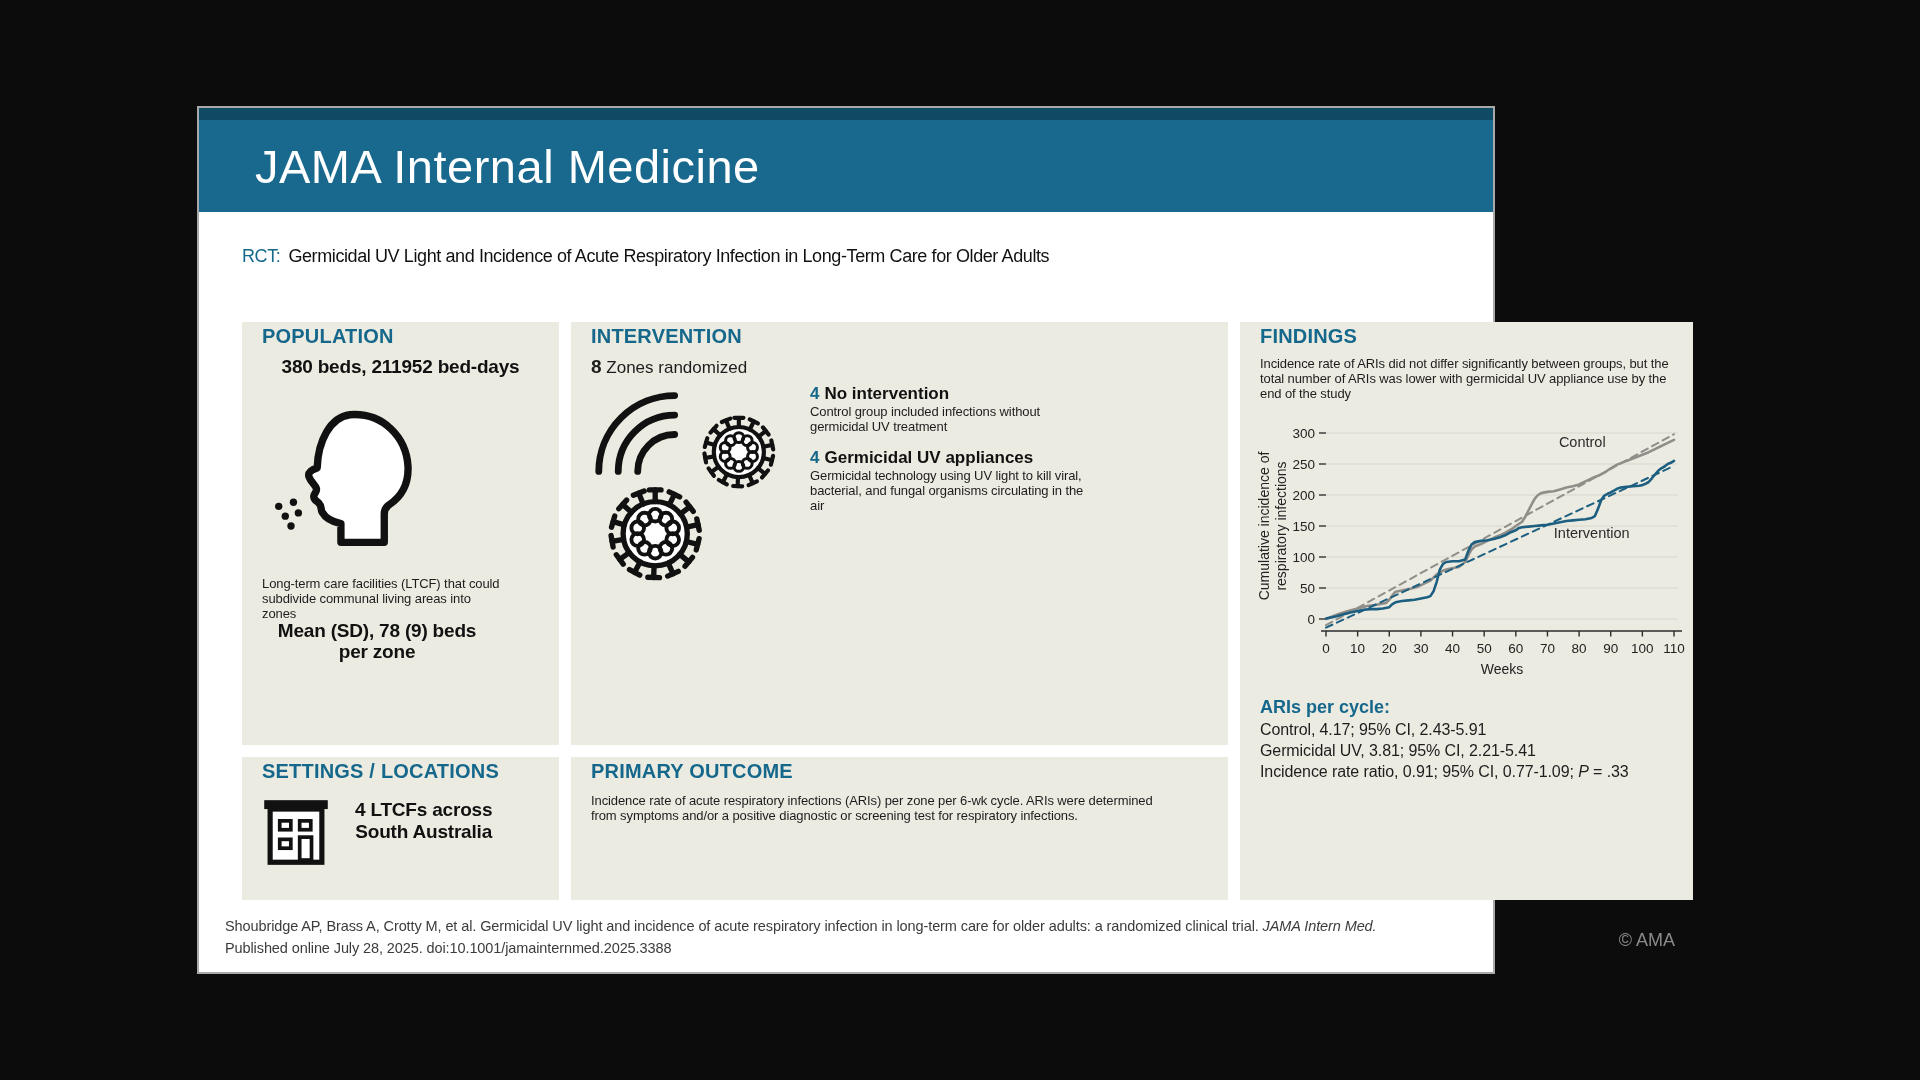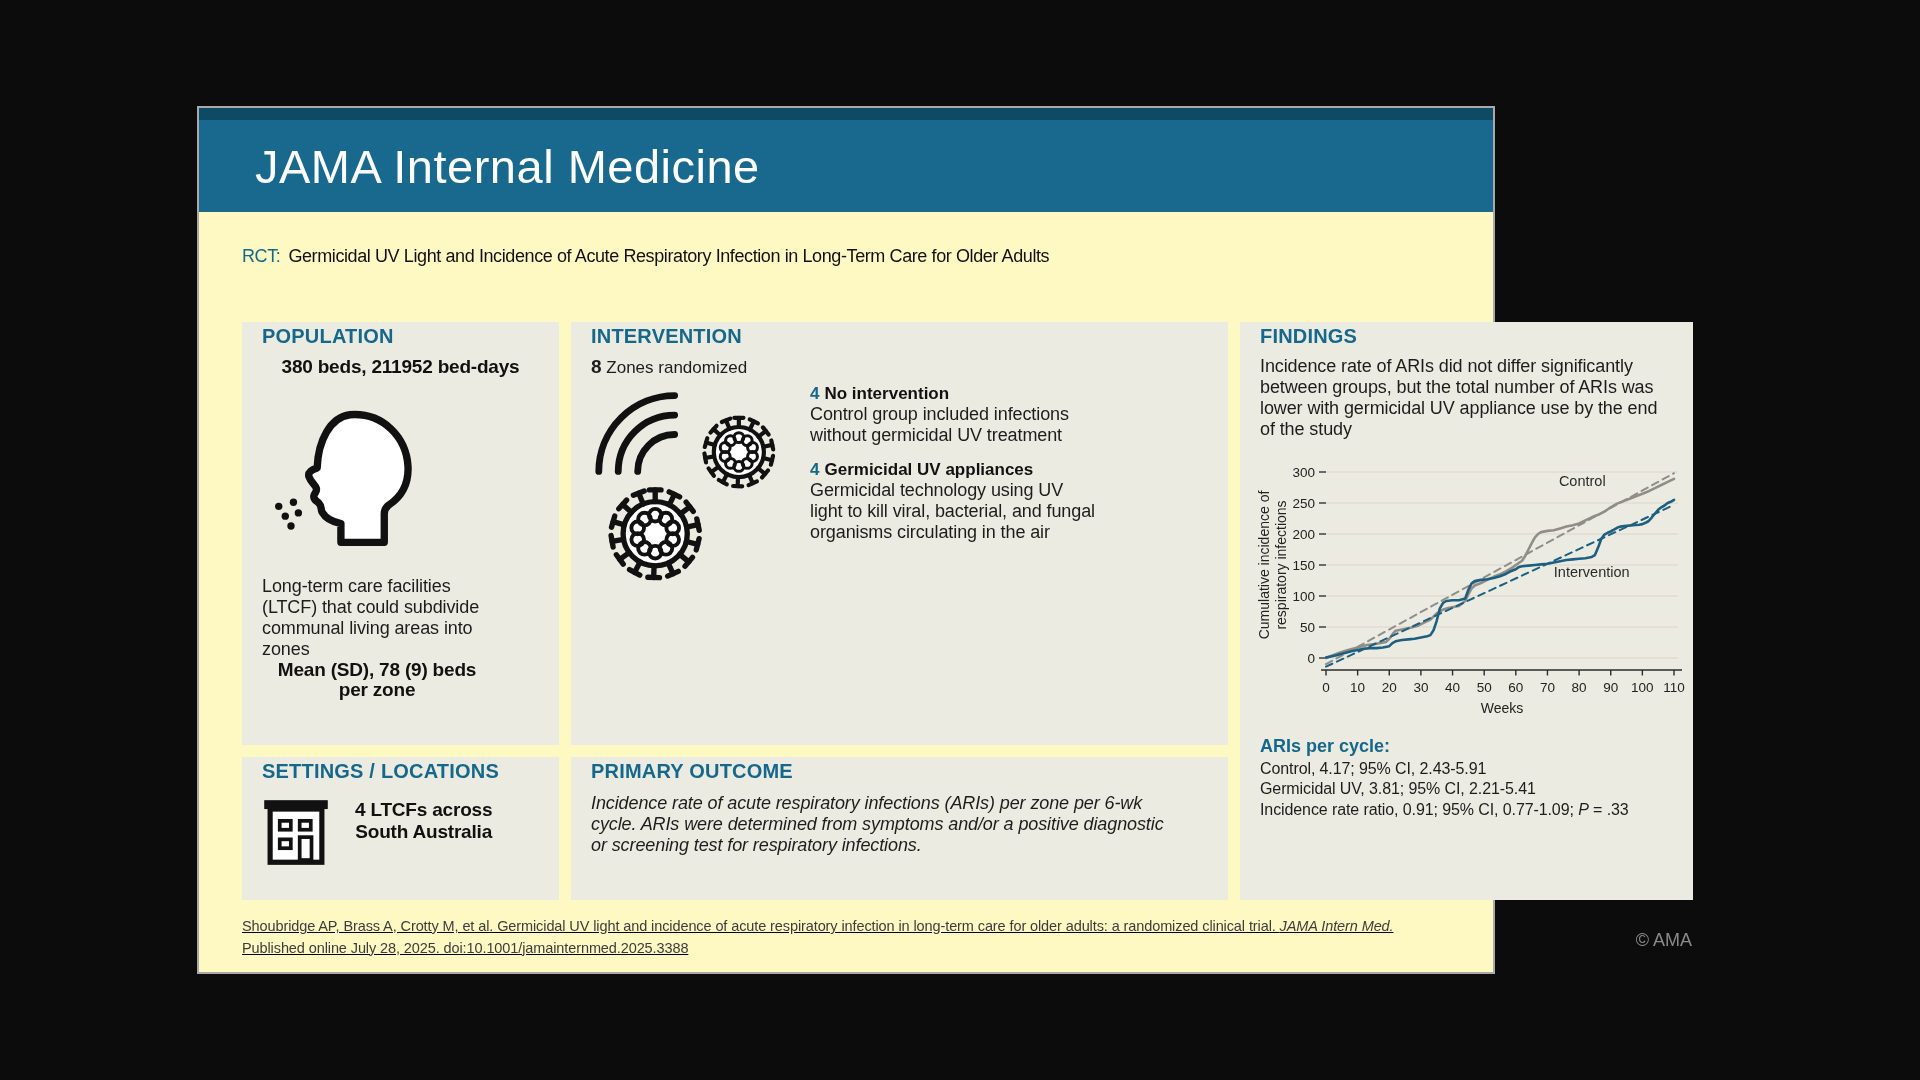--- a/index.html
+++ b/index.html
@@ -1,31 +1,31 @@
 <!DOCTYPE html>
 <html><head>
 <meta charset="utf-8">
 <style>
   * { margin:0; padding:0; box-sizing:border-box; }
   html,body { width:1920px; height:1080px; background:#0c0c0c; font-family:"Liberation Sans","DejaVu Sans",sans-serif; }
   #stage { position:relative; width:1920px; height:1080px; background:#0c0c0c; overflow:hidden; }
-  #card { position:absolute; left:197px; top:106px; width:1298px; height:868px; background:#fef9c3; border:2px solid #a9a9a9; }
+  #card { position:absolute; left:197px; top:106px; width:1298px; height:868px; background:#ffffff; border:2px solid #a9a9a9; }
   
   #masthead { height:104px; background:#19698e; border-top:12px solid #0f4a64; display:flex; align-items:center; }
   #masthead .logo { color:#ffffff; font-size:47px; font-weight:500; letter-spacing:0.5px; padding-left:56px; }
   
   #title-row { margin:34px 43px 0 43px; font-size:18px; font-weight:400; letter-spacing:-0.4px; color:#111; white-space:nowrap; }
   #title-row .tag { color:#15688c; margin-right:8px; }
   
   #panels { position:absolute; left:43px; top:214px; width:1450px; display:grid;
             grid-template-columns:317px 657px 453px; grid-template-rows:423px 143px; gap:12px; }
   .panel { background:#ecebe1; padding:3px 20px; overflow:hidden; }
   .panel h2 { color:#15688c; font-size:20px; font-weight:700; letter-spacing:0.2px; margin-bottom:8px; }
   .stat { font-size:19px; font-weight:700; color:#111; letter-spacing:-0.2px;text-align:center; }
-  .body-text { font-size:18px; color:#1d1d1d; line-height:1.16; letter-spacing:-0.1px; }
+  .body-text { font-size:13px; color:#1d1d1d; line-height:1.16; letter-spacing:-0.1px; }
   #panel-findings { grid-column:3; grid-row:1 / span 2; }
   
   #pop-icon { margin:10px 0 2px 2px; }
   #pop-desc { width:240px; margin-bottom:0; }
   #pop-mean { width:230px; line-height:1.1; }
   
   .zones-line { font-size:17px; color:#1d1d1d; margin-bottom:6px; }
   .zones-line b { font-size:19px; }
   #int-flex { display:flex; gap:5px; }
   #int-icons { width:214px; flex:0 0 auto; }
@@ -39,23 +39,23 @@
   .tick { font-size:13.5px; fill:#222; }
   .axis-label { font-size:14px; fill:#222; }
   .chart-ann { font-size:14.5px; fill:#2b2b2b; }
   #aris-block { margin-top:16px; }
   #aris-heading { color:#15688c; font-size:18px; font-weight:700; margin-bottom:2px; }
   .aris-line { font-size:16px; color:#1d1d1d; line-height:1.3; letter-spacing:-0.1px; }
   
   #set-flex { display:flex; align-items:flex-start; gap:25px; margin-top:6px; }
   #set-stat { line-height:1.15; padding-top:8px; }
   
-  #po-text { width:580px; margin-top:10px;font-style:italic; }
-  
-  #footer { position:absolute; left:43px; top:808px; width:1450px;text-decoration:underline; }
+  #po-text { width:580px; margin-top:10px; }
+  
+  #footer { position:absolute; left:26px; top:808px; width:1450px; }
   #citation { font-size:14.5px; color:#3c3c3c; line-height:1.5; max-width:1290px; letter-spacing:-0.1px; }
   #copyright { position:absolute; right:0px; top:14px; font-size:18px; color:#8a8a8a; }
   i { font-style:italic; }
   svg { display:block; }
 </style>
 </head>
 <body>
 
 <div id="stage">
   <div id="card">

